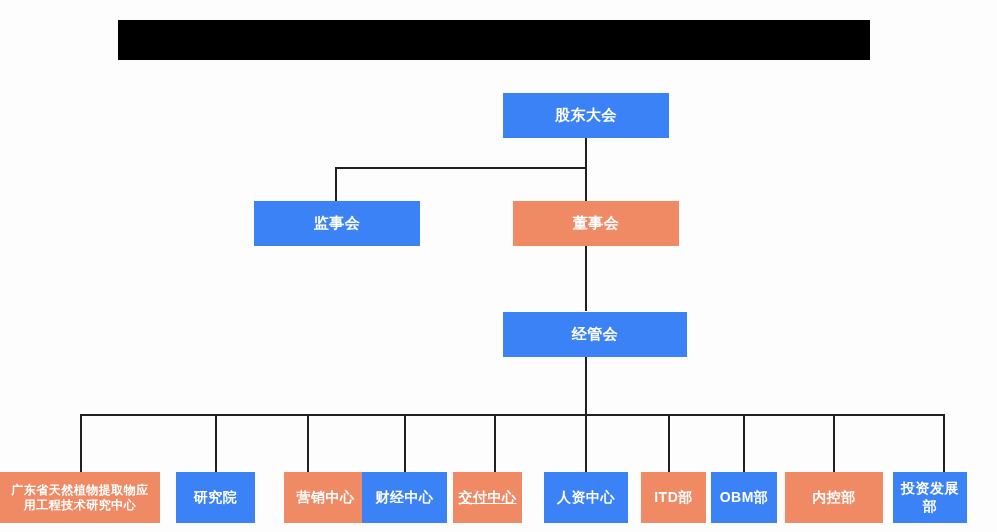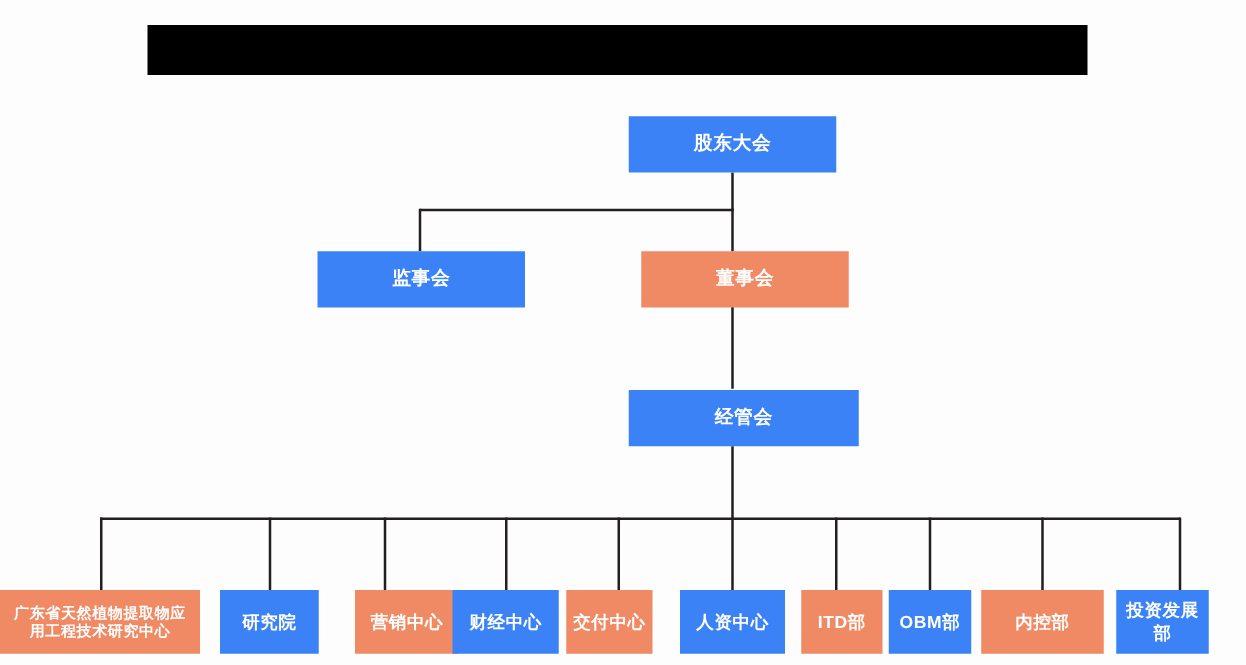--- a/index.html
+++ b/index.html
@@ -111,21 +111,21 @@
   </div>
 
   <div class="node light" style="left:284px; top:472px; width:83px; height:51px; font-size:14px;">
     <span class="label">营销中心</span>
   </div>
 
   <div class="node dark" style="left:362px; top:472px; width:85px; height:51px; font-size:14px;">
     <span class="label">财经中心</span>
   </div>
 
-  <div class="node light" style="left:453px; top:472px; width:69px; height:51px; font-size:14px;">
+  <div class="node light" style="left:453px; top:472px; width:69px; height:51px; font-size:14px;text-decoration:underline;">
     <span class="label">交付中心</span>
   </div>
 
   <div class="node dark" style="left:544px; top:472px; width:84px; height:51px; font-size:14px;">
     <span class="label">人资中心</span>
   </div>
 
   <div class="node light" style="left:641px; top:472px; width:65px; height:51px; font-size:14px;">
     <span class="label">ITD部</span>
   </div>

